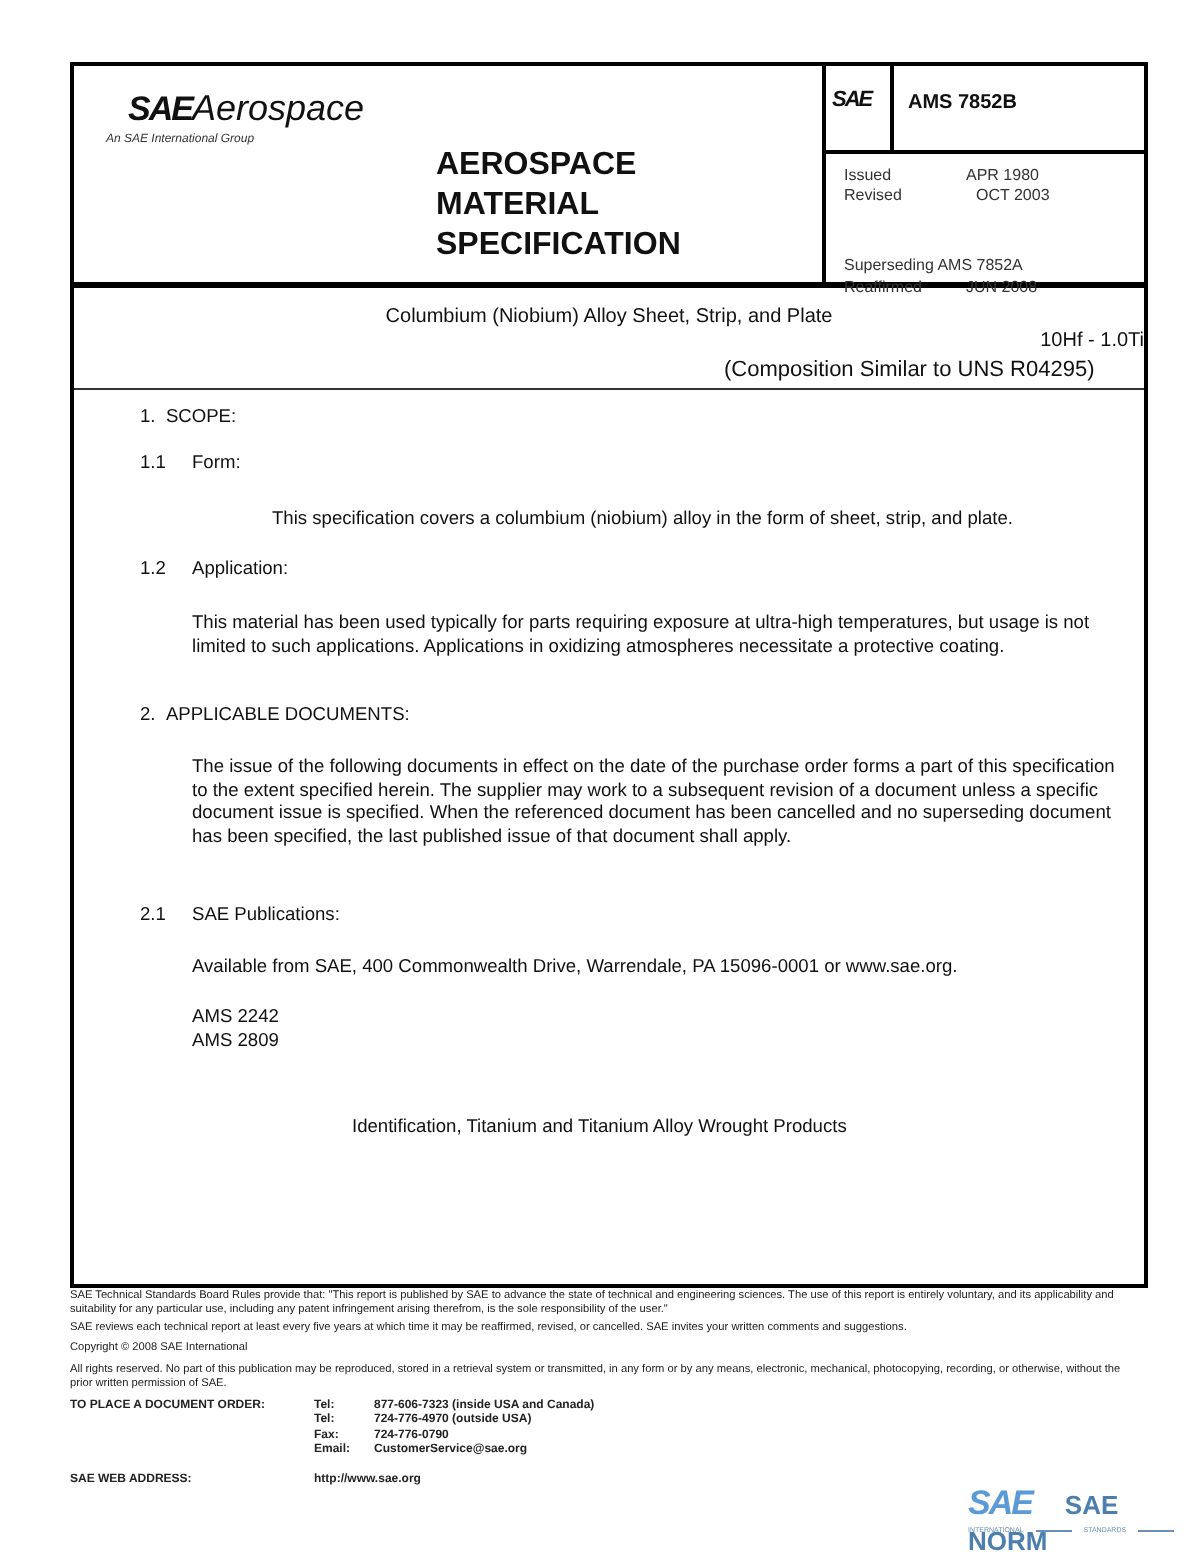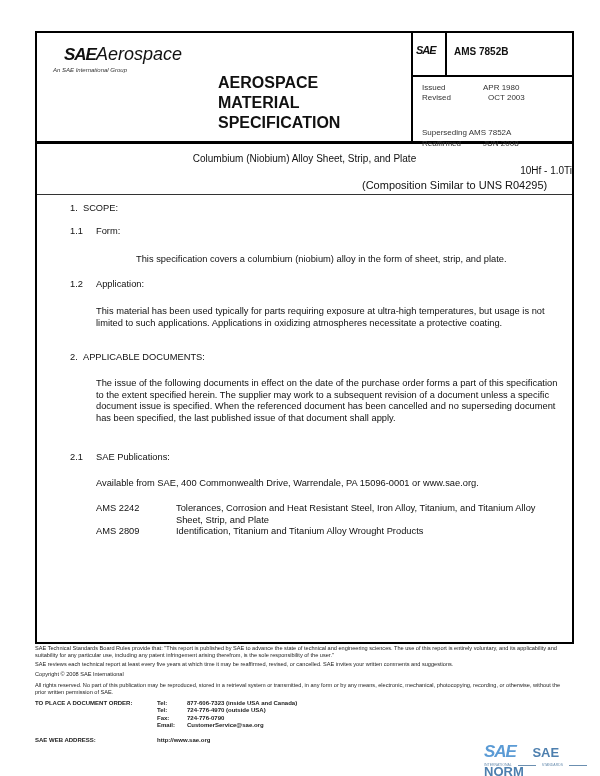--- a/index.html
+++ b/index.html
@@ -85,25 +85,24 @@
 <div class="abs body-text" style="left:96px; top:378px; width:464px;">The issue of the following documents in effect on the date of the purchase order forms a part of this specification to the extent specified herein. The supplier may work to a subsequent revision of a document unless a specific document issue is specified. When the referenced document has been cancelled and no superseding document has been specified, the last published issue of that document shall apply.</div>
 
 <div class="abs body-text" style="left:70px; top:452px;">
   <span style="display:inline-block; width:26px;">2.1</span><span>SAE Publications:</span>
 </div>
 <div class="abs body-text" style="left:96px; top:478px; width:470px;">Available from SAE, 400 Commonwealth Drive, Warrendale, PA 15096-0001 or www.sae.org.</div>
 
 <div class="abs body-text" style="left:96px; top:503px; width:460px;">
   <div style="display:flex;">
     <span style="width:80px; flex:none;">AMS 2242</span>
-    <span style="width:380px;">Tolerances, Corrosion and Heat Resistant Steel, Iron Alloy, Titanium, and Titanium Alloy Sheet, Strip, and Plate</span>
   </div>
   <div style="display:flex;">
     <span style="width:80px; flex:none;">AMS 2809</span>
-    <span style="width:380px;">Identification, Titanium and Titanium Alloy Wrought Products</span>
+    <span style="width:380px;margin-top:43px;">Identification, Titanium and Titanium Alloy Wrought Products</span>
   </div>
 </div>
 
 <div class="abs footer" style="left:35px; top:645px; width:537px;">SAE Technical Standards Board Rules provide that: "This report is published by SAE to advance the state of technical and engineering sciences.  The use of this report is entirely voluntary, and its applicability and suitability for any particular use, including any patent infringement arising therefrom, is the sole responsibility of the user."</div>
 <div class="abs footer" style="left:35px; top:661px; width:537px;">SAE reviews each technical report at least every five years at which time it may be reaffirmed, revised, or cancelled.  SAE invites your written comments and suggestions.</div>
 <div class="abs footer" style="left:35px; top:671px; width:537px;">Copyright © 2008 SAE International</div>
 <div class="abs footer" style="left:35px; top:682px; width:537px;">All rights reserved. No part of this publication may be reproduced, stored in a retrieval system or transmitted, in any form or by any means, electronic, mechanical, photocopying, recording, or otherwise, without the prior written permission of SAE.</div>
 
 <div class="abs footer-b" style="left:35px; top:700px;">TO PLACE A DOCUMENT ORDER:</div>
 <div class="abs footer-b" style="left:157px; top:700px; line-height:7.4px;">

